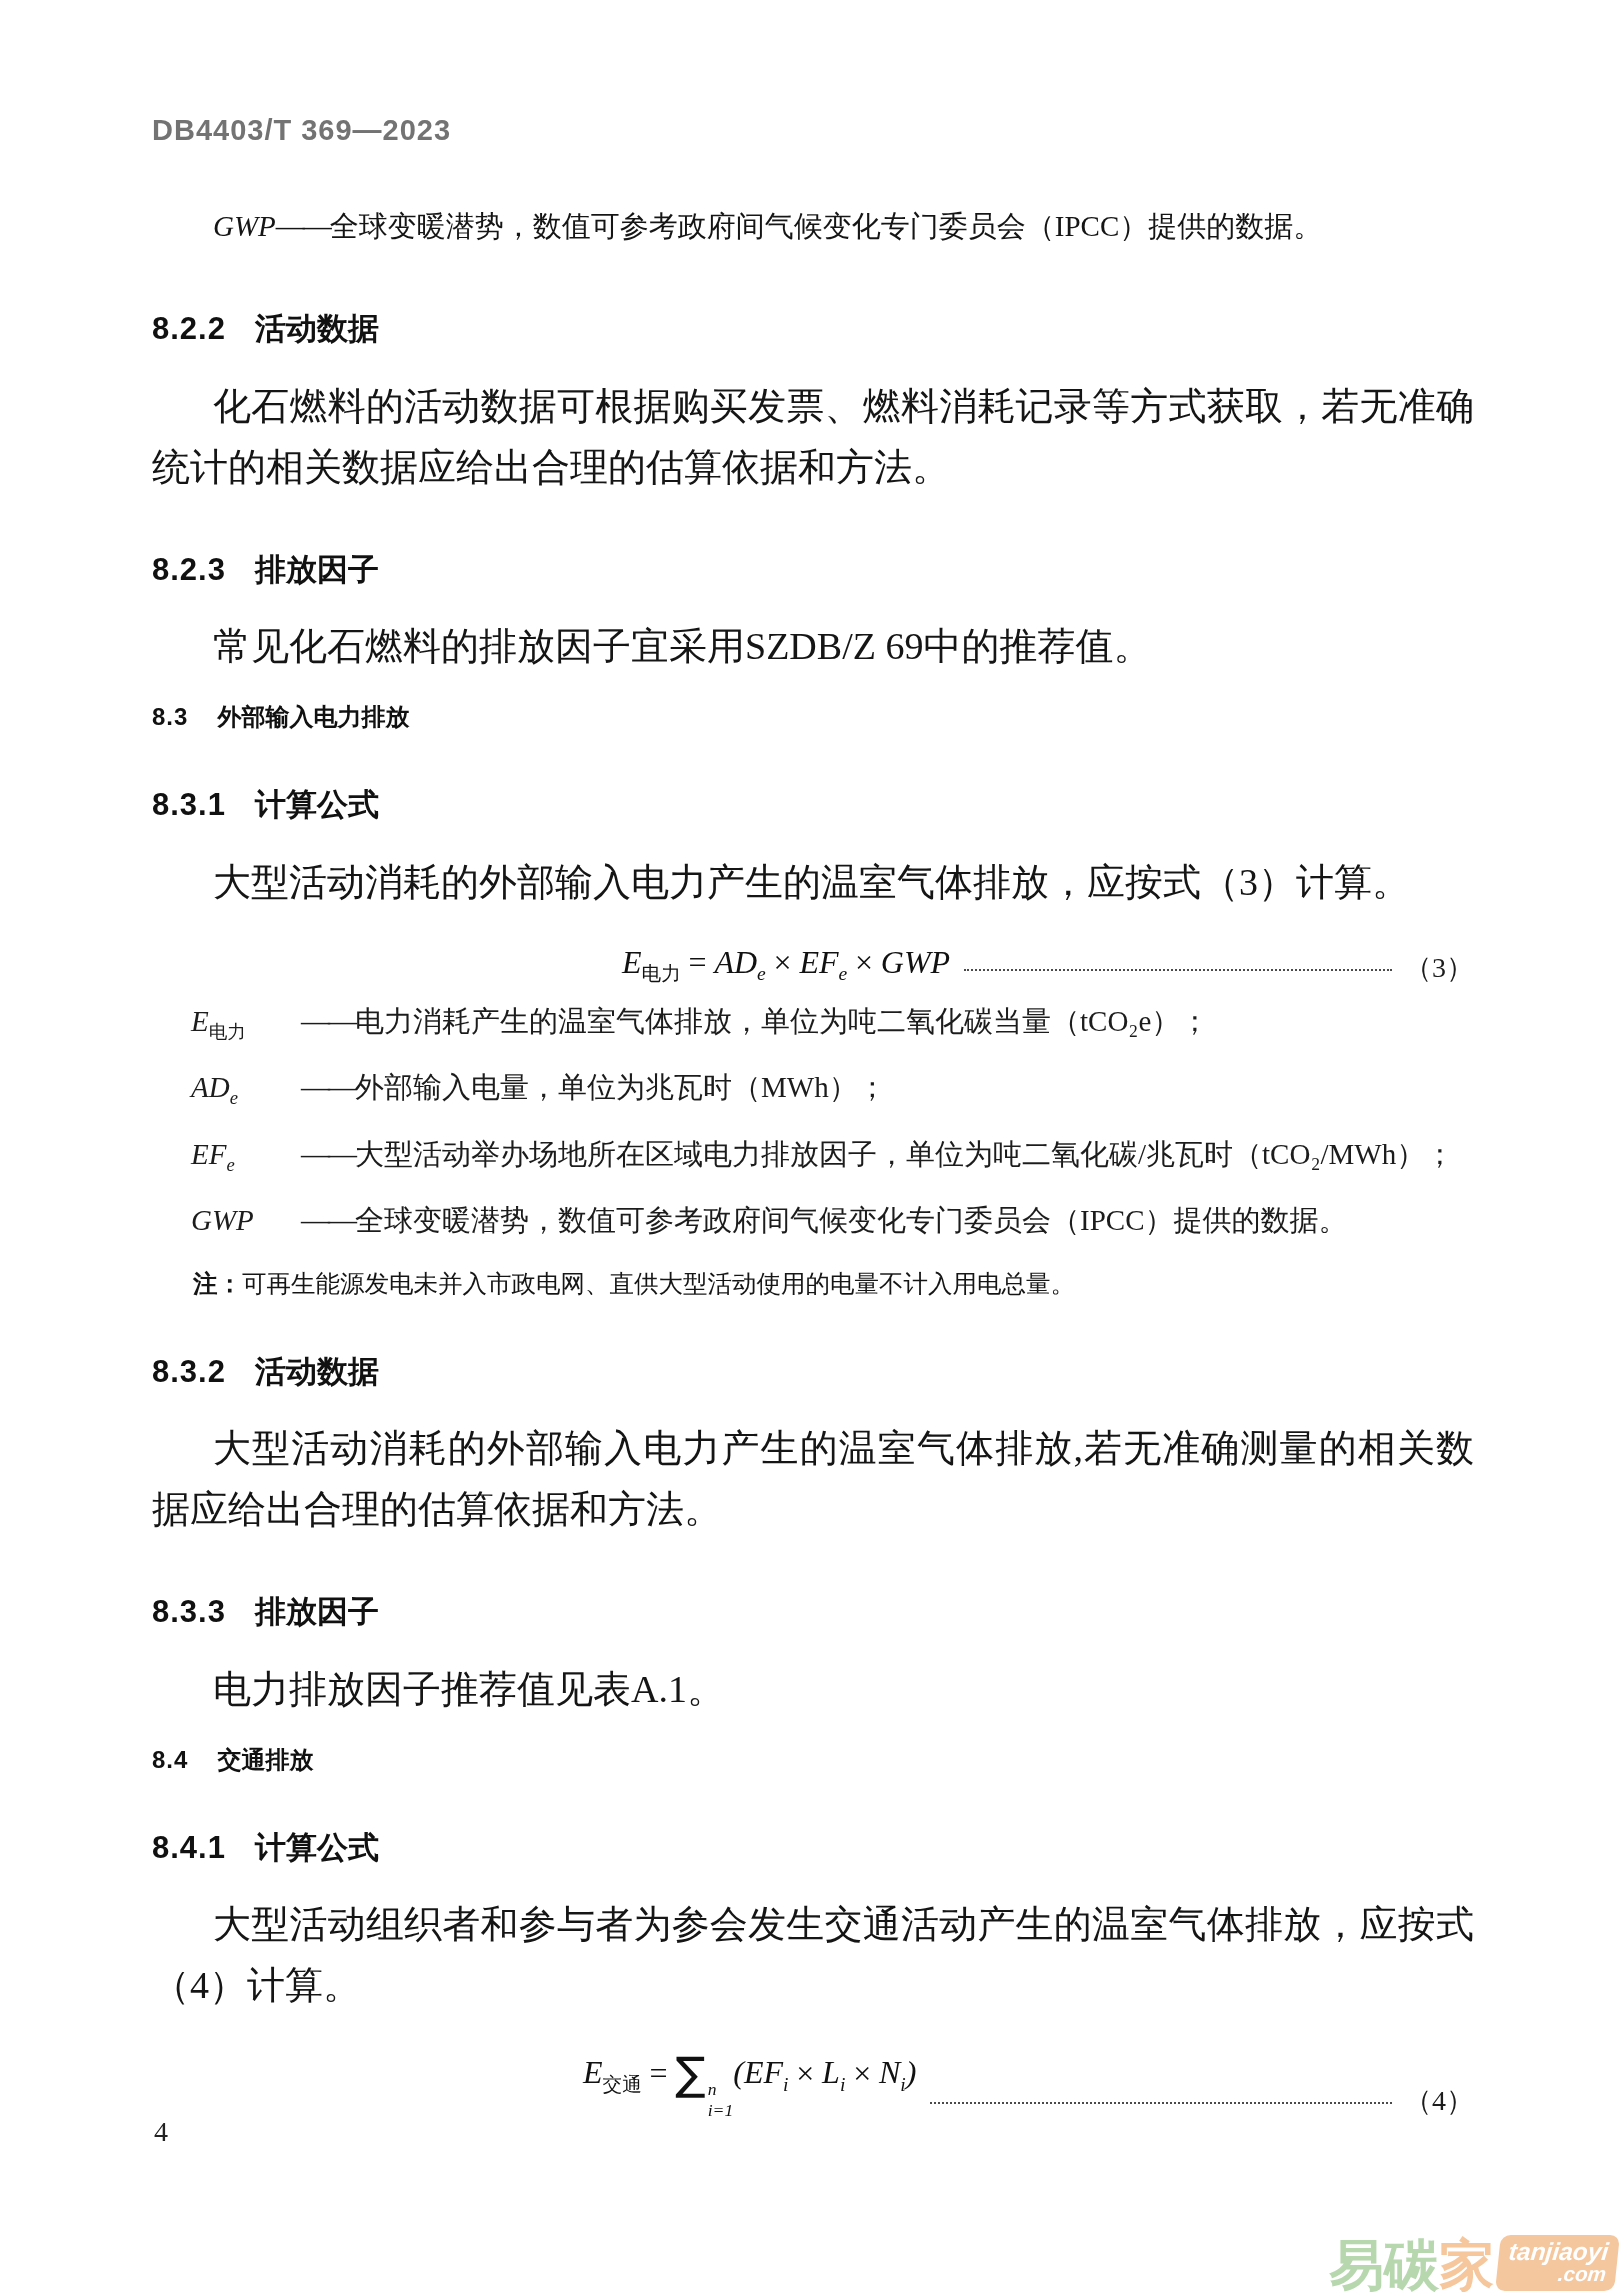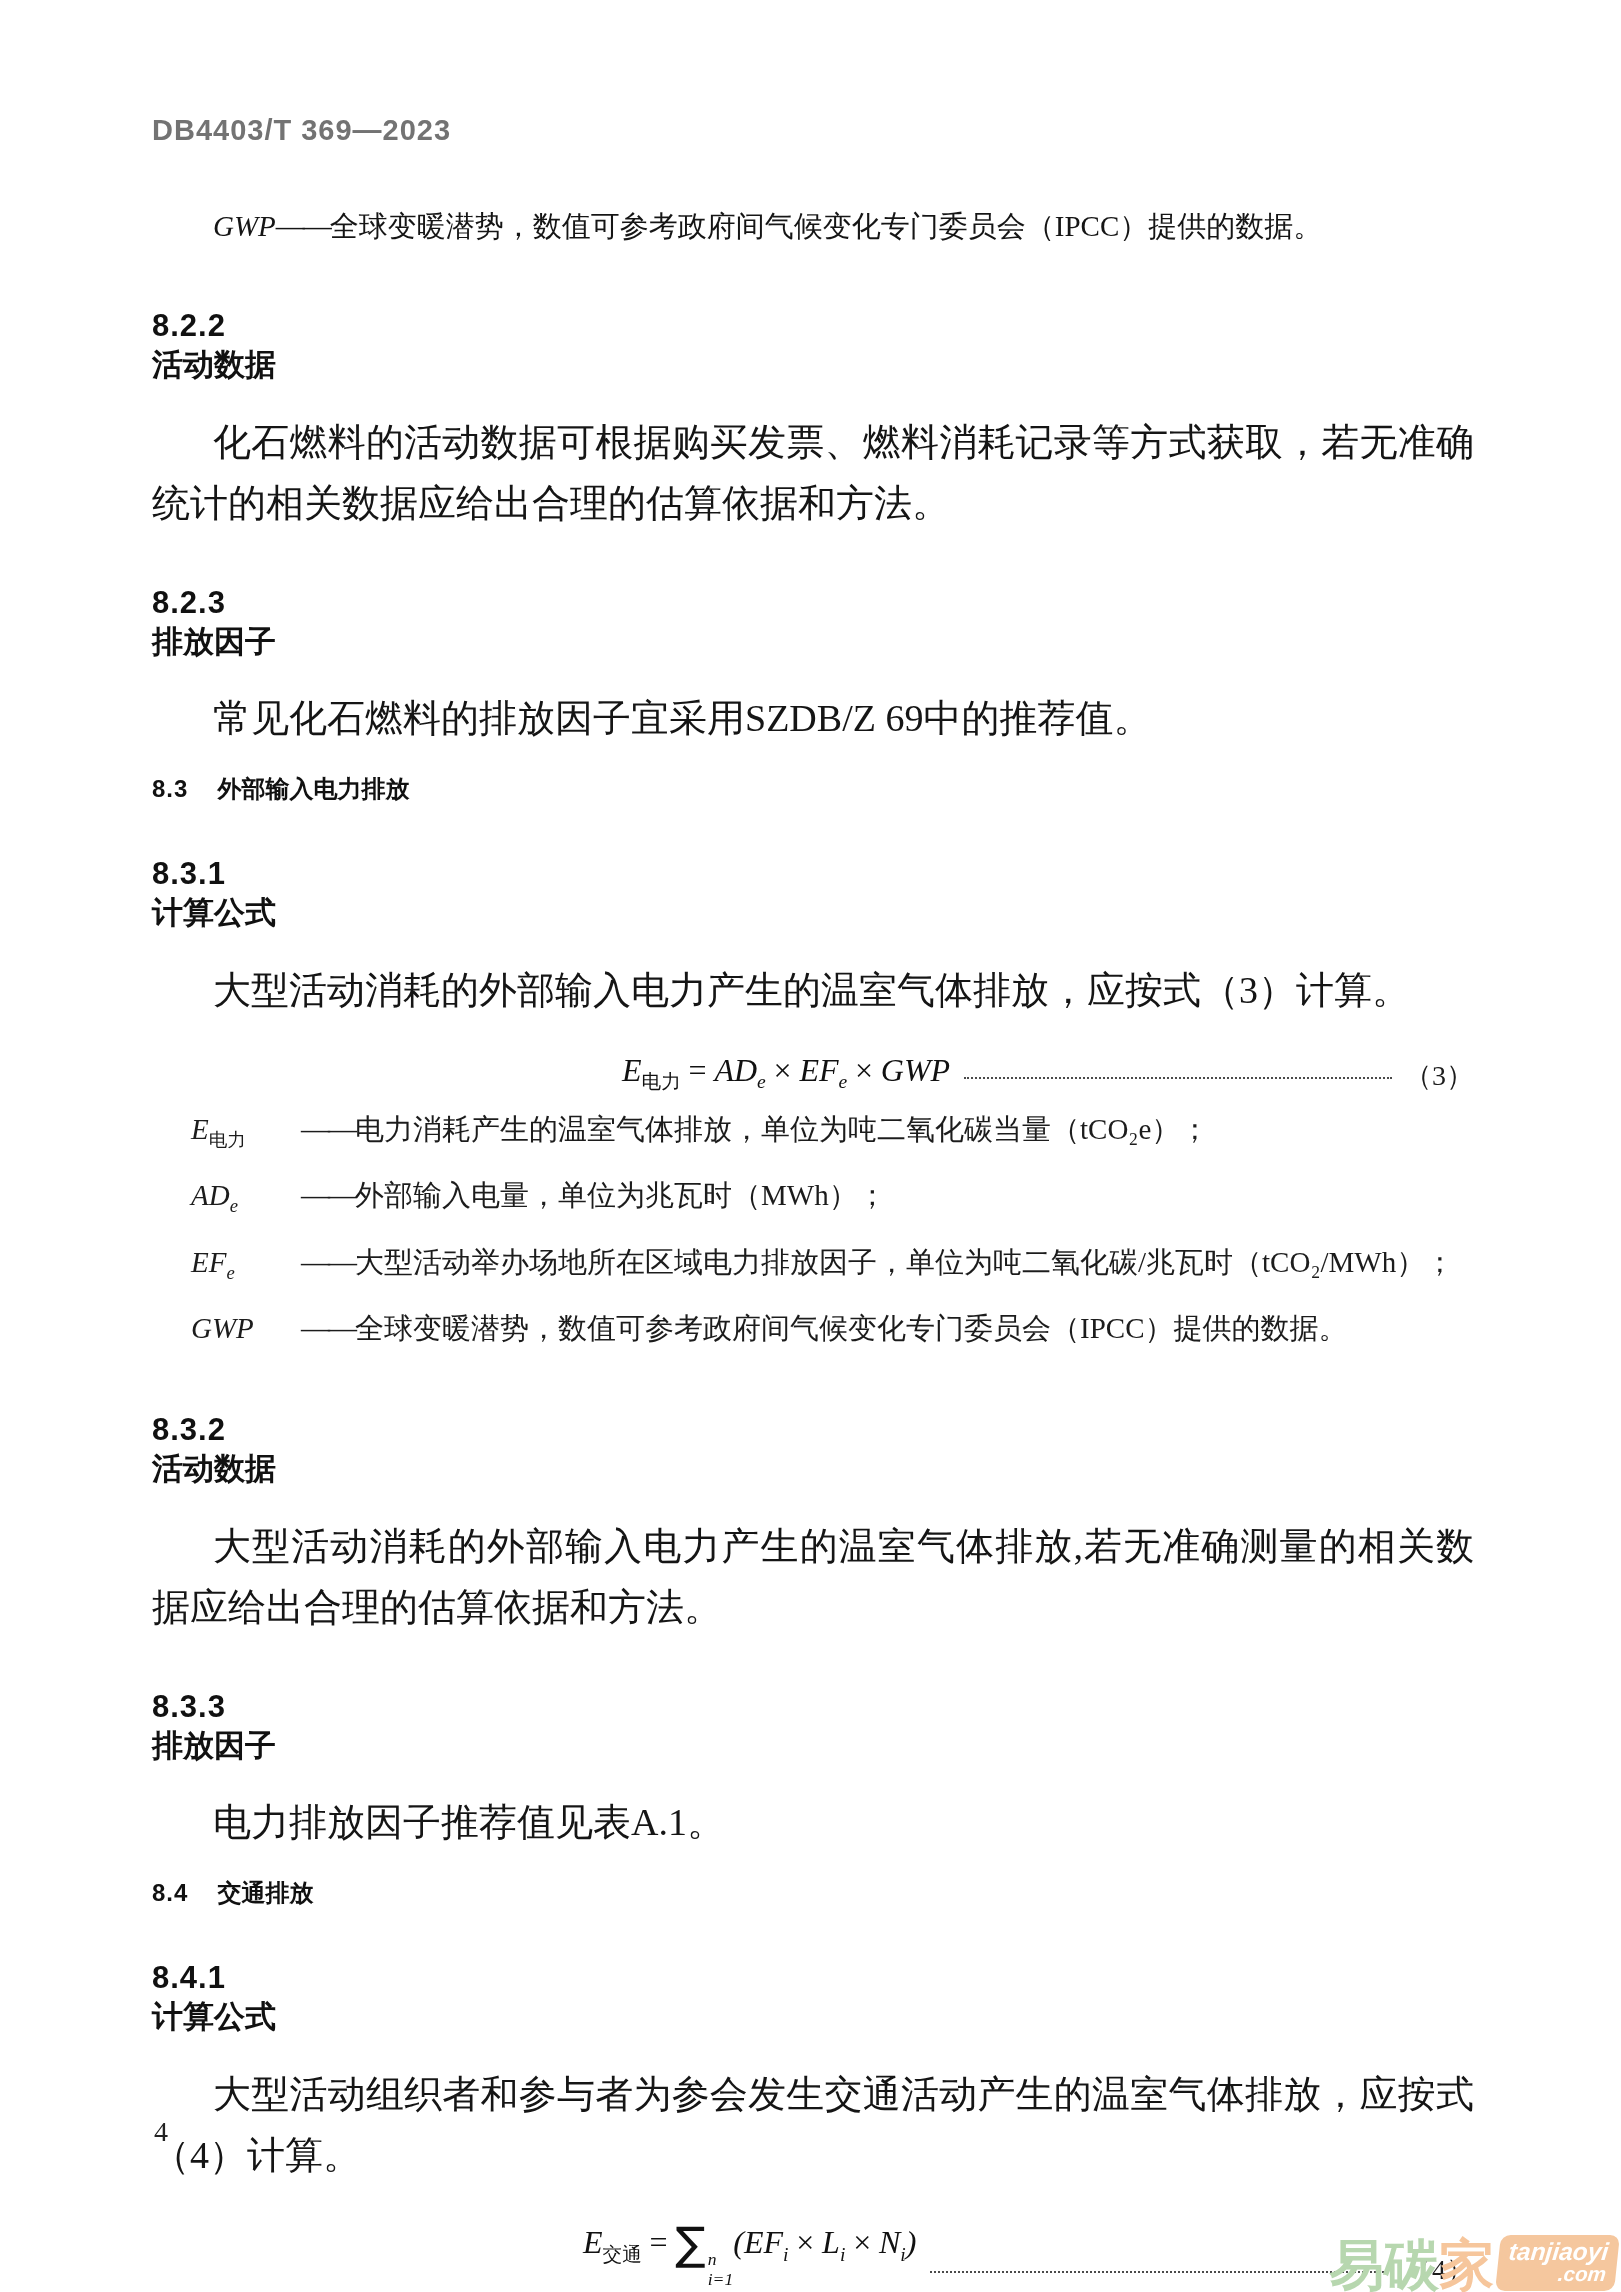--- a/index.html
+++ b/index.html
@@ -20,21 +20,21 @@
 
   .gwp-line { margin-top:49px; padding-left:61px; font-size:29px; }
   .var { font-style:italic; }
   .dash { letter-spacing:-2px; }
 
   .h2, .h3 {
     font-family:"Liberation Sans","DejaVu Sans",sans-serif;
     font-weight:700; color:#111; display:flex; align-items:baseline;
   }
   .h2 { font-size:24px; margin-top:24px; }
-  .h3 { font-size:31px; margin-top:51px;flex-direction:column; }
+  .h3 { font-size:31px; margin-top:51px; }
   .h2 .num, .h3 .num { margin-right:29px; letter-spacing:1px; }
 
   .p-block { margin-top:25.5px; }
 
   
   .formula-row { display:flex; align-items:flex-end; margin-top:31px; }
   .f-spacer3 { flex:0 0 470px; }
   .f-spacer4 { flex:0 0 431px; }
   .f-math { font-style:italic; font-size:32px; white-space:nowrap; color:#111; }
   .f-math sub { font-size:19.6px; font-style:normal; }
@@ -128,20 +128,23 @@
     <div class="def-row">
       <span class="def-term"><span>EF</span><sub class="lat">e</sub></span>
       <span class="def-body"><span class="dash">——</span><span>大型活动举办场地所在区域电力排放因子，单位为吨二氧化碳/兆瓦时（tCO₂/MWh）；</span></span>
     </div>
     <div class="def-row">
       <span class="def-term"><span>GWP</span><sub></sub></span>
       <span class="def-body"><span class="dash">——</span><span>全球变暖潜势，数值可参考政府间气候变化专门委员会（IPCC）提供的数据。</span></span>
     </div>
   </div>
 
+  <div class="note">
+    <span class="note-label">注：</span><span>可再生能源发电未并入市政电网、直供大型活动使用的电量不计入用电总量。</span>
+  </div>
 
   <div class="h3">
     <span class="num">8.3.2</span>
     <span>活动数据</span>
   </div>
   <div class="para indent p-block">大型活动消耗的外部输入电力产生的温室气体排放,若无准确测量的相关数据应给出合理的估算依据和方法。</div>
 
   <div class="h3">
     <span class="num">8.3.3</span>
     <span>排放因子</span>

